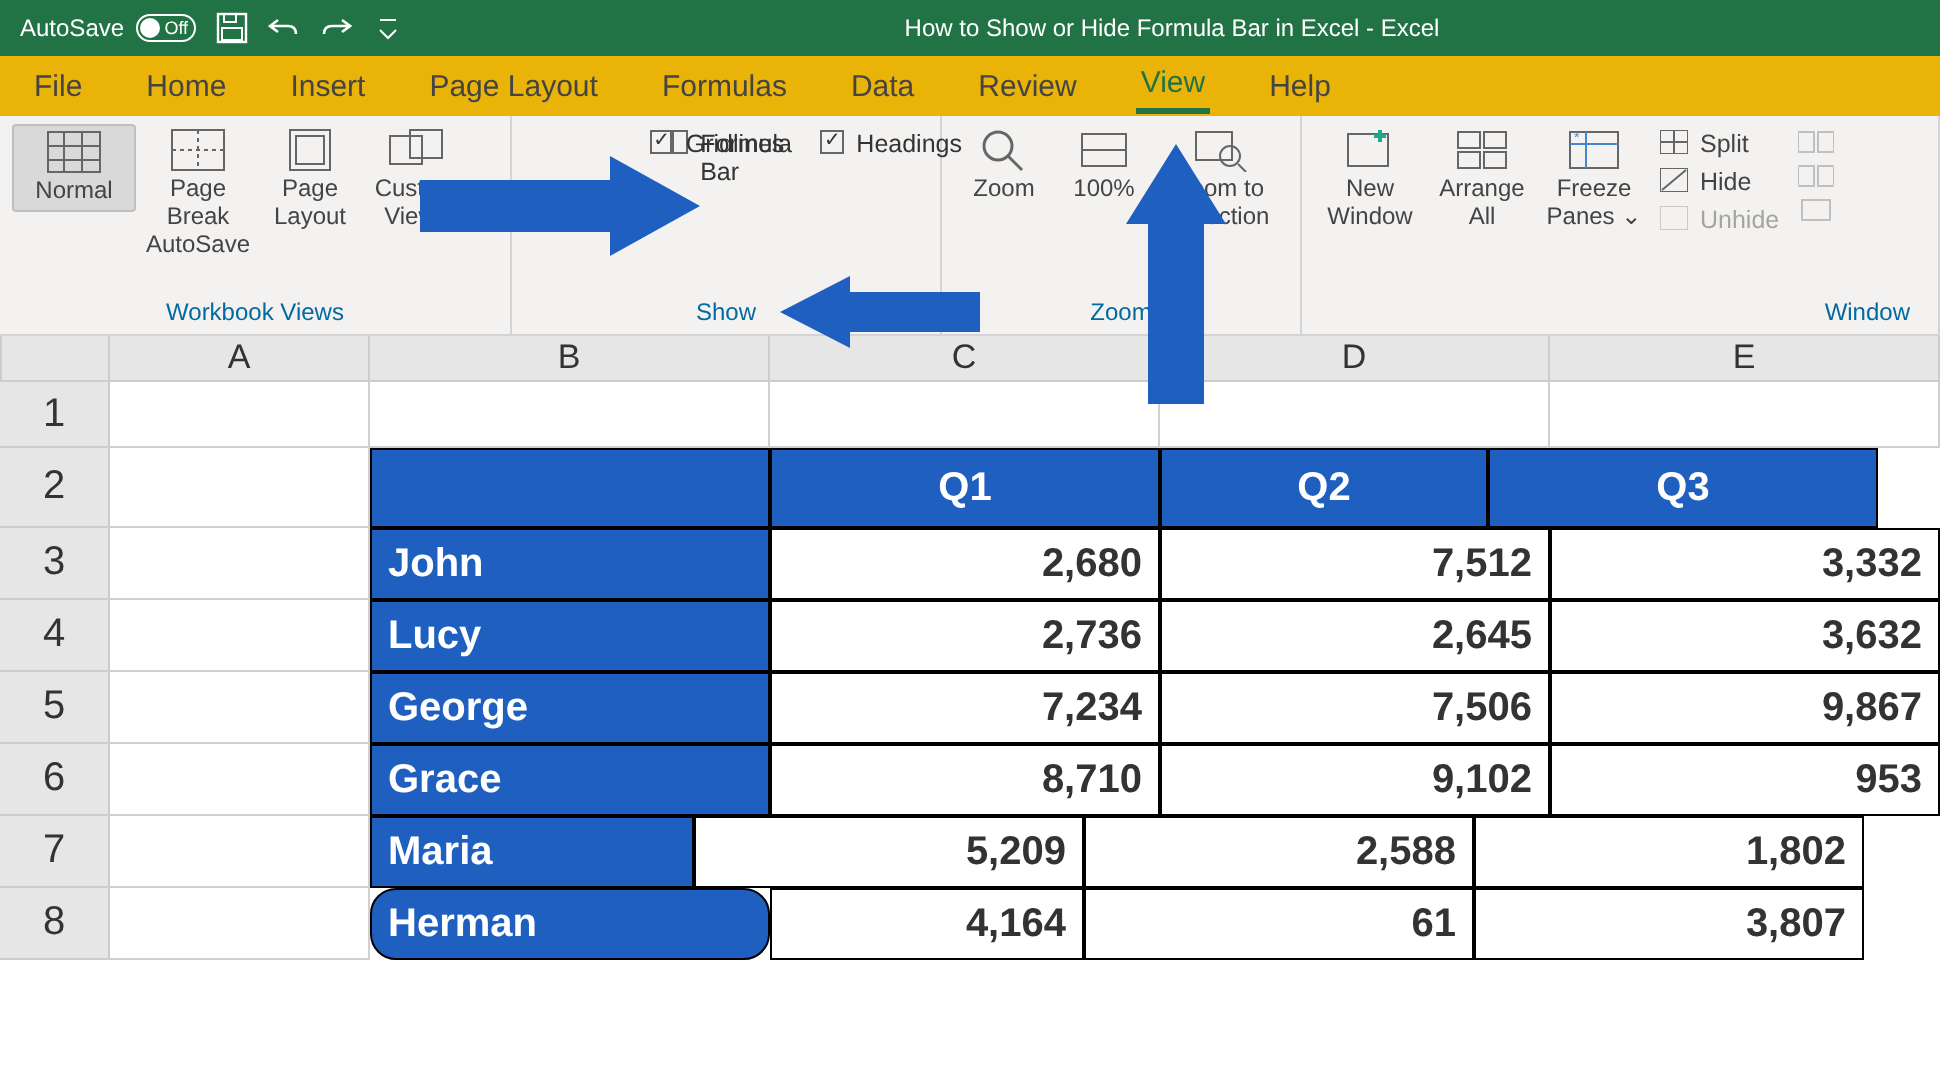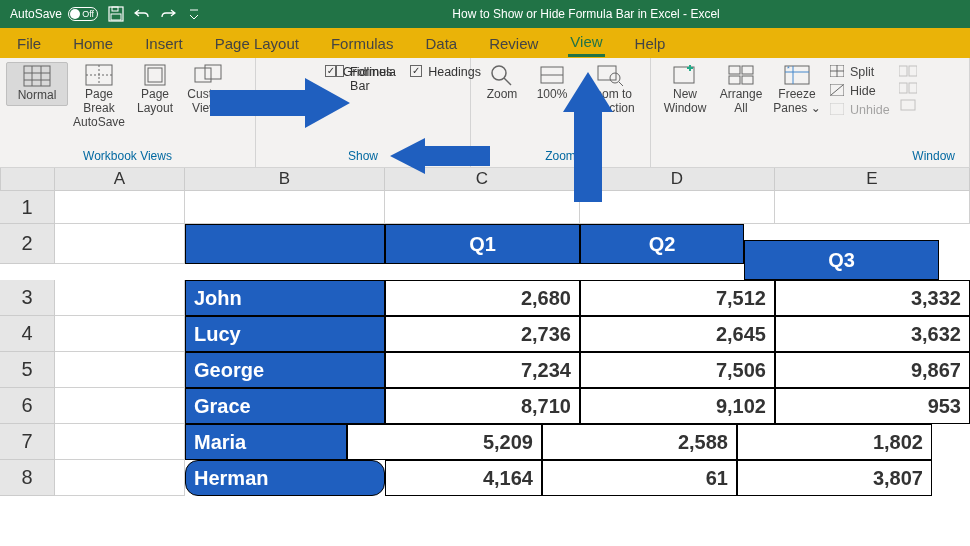--- a/index.html
+++ b/index.html
@@ -287,21 +287,21 @@
           <div class="cell " style="width: 195px; height: 33px;"></div>
           <div class="cell " style="width: 195px; height: 33px;"></div>
           <div class="cell " style="width: 195px; height: 33px;"></div>
         </div>
         <div class="row">
           <div class="rowhead" style="height: 40px;">2</div>
           <div class="cell " style="width: 130px; height: 40px;"></div>
           <div class="cell hdr-blue" style="width: 200px; height: 40px;"></div>
           <div class="cell hdr-blue" style="width: 195px; height: 40px;">Q1</div>
           <div class="cell hdr-blue" style="width: 164px; height: 40px;">Q2</div>
-          <div class="cell hdr-blue" style="width: 195px; height: 40px; margin-top: 16px;">Q3</div>
+          <div class="cell hdr-blue" style="width: 195px; height: 40px;">Q3</div>
         </div>
         <div class="row">
           <div class="rowhead" style="height: 36px;">3</div>
           <div class="cell " style="width: 130px; height: 36px;"></div>
           <div class="cell name-blue" style="width: 200px; height: 36px;">John</div>
           <div class="cell datacell num" style="width: 195px; height: 36px;">2,680</div>
           <div class="cell datacell num" style="width: 195px; height: 36px;">7,512</div>
           <div class="cell datacell num" style="width: 195px; height: 36px;">3,332</div>
         </div>
         <div class="row">

